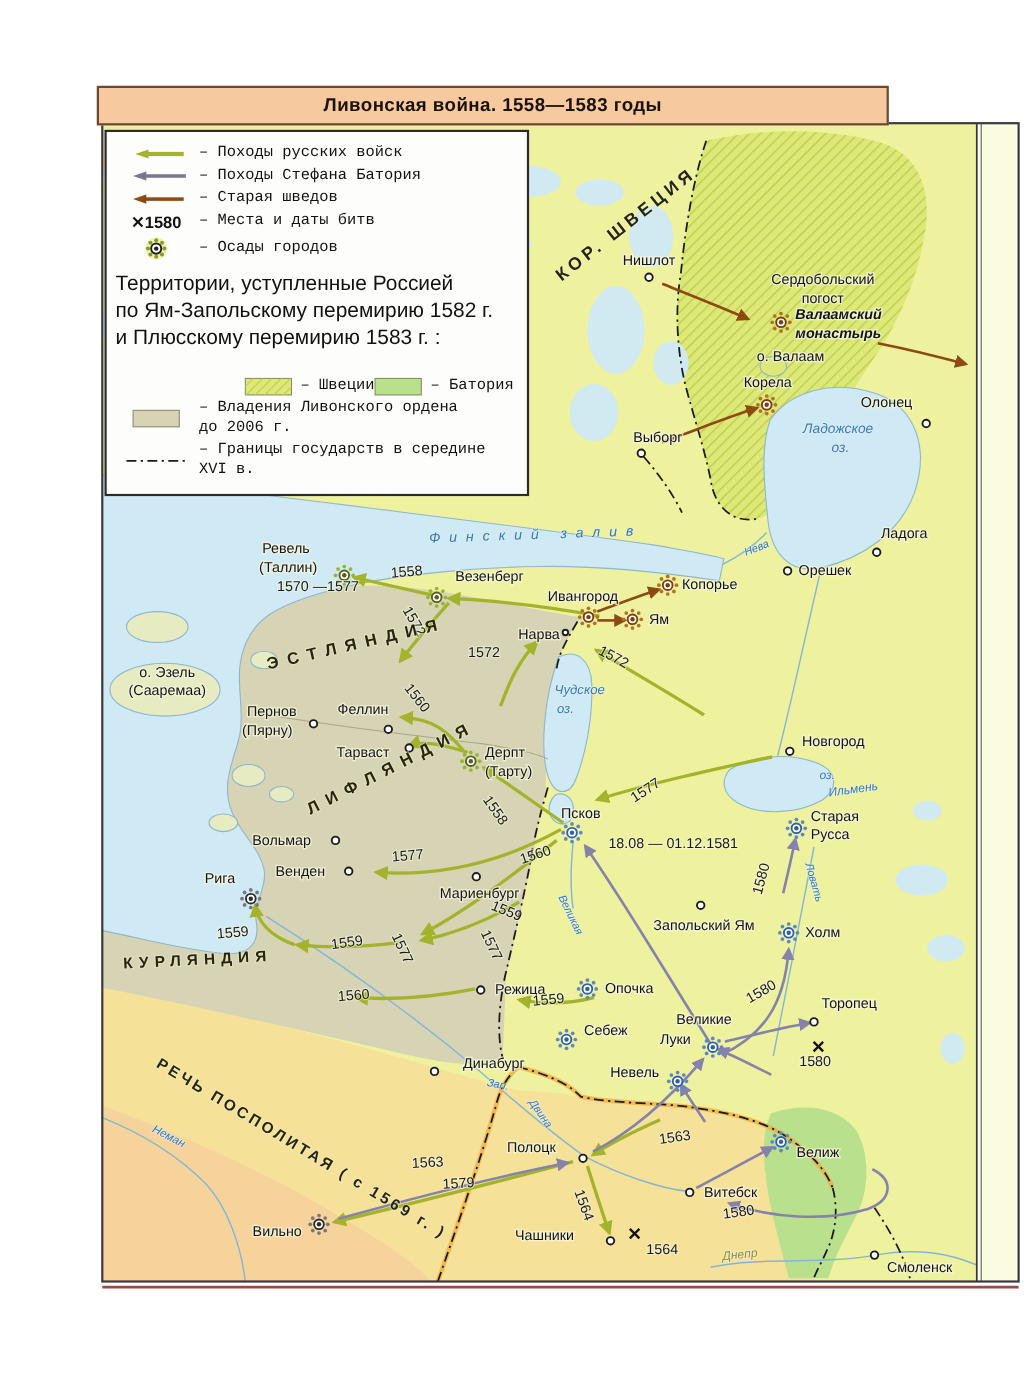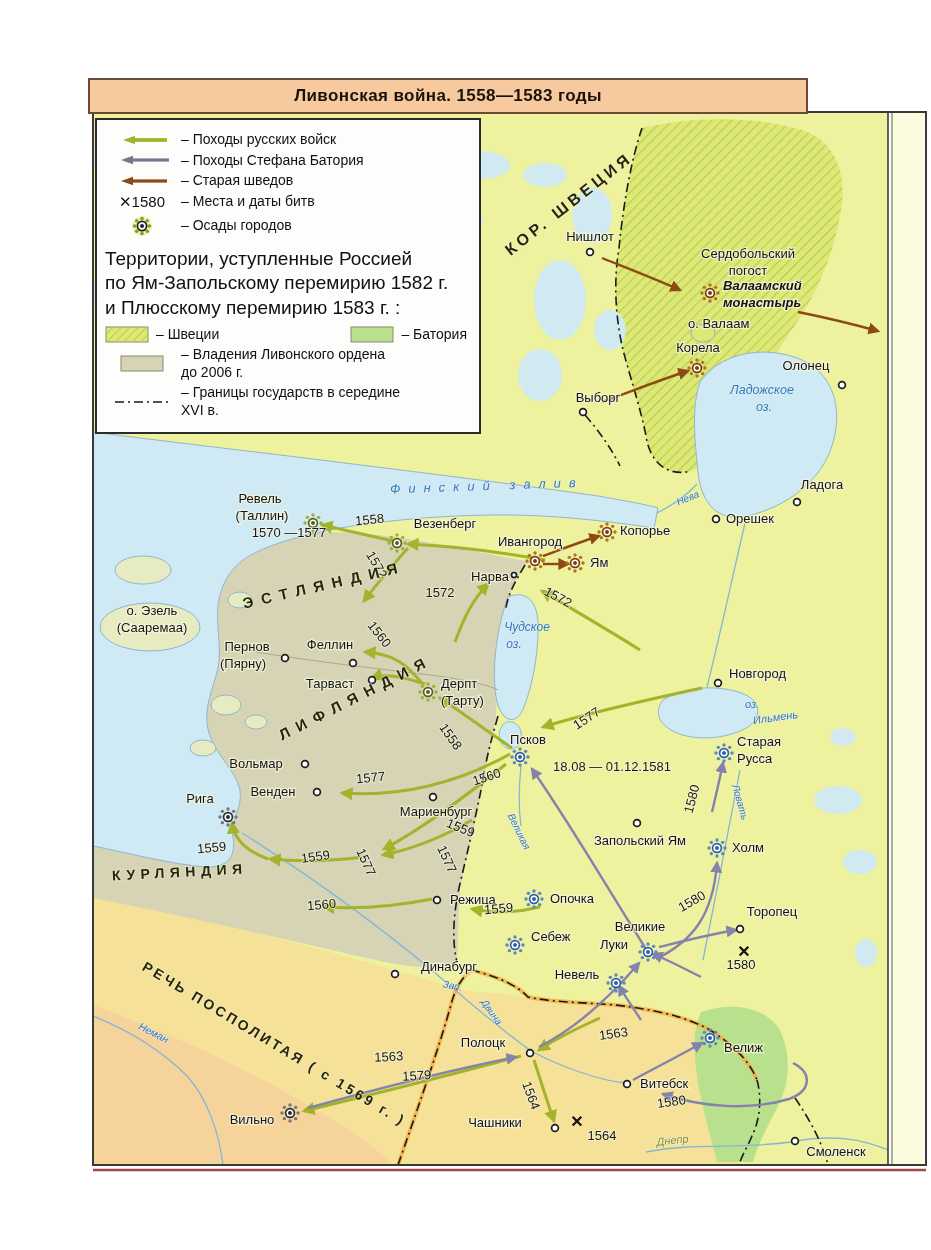--- a/index.html
+++ b/index.html
@@ -12,25 +12,25 @@
   .wlabel{font-style:italic;paint-order:stroke;stroke:#eaf4f8;stroke-width:1.6px;stroke-opacity:.5;}
   .rlabel{font-weight:bold;fill:#26260f;paint-order:stroke;stroke:#f2f2cf;stroke-width:2px;stroke-opacity:.45;}
   .titlebar{position:absolute;left:88px;top:78px;width:716px;height:32px;z-index:4;
             background:var(--title-bar,#f6c99e);border:2px solid #6a4a34;
             display:flex;align-items:center;justify-content:center;
             font-weight:bold;font-size:17px;color:#1a120a;letter-spacing:.4px;text-align:center;}
   .legend{position:absolute;left:95px;top:118px;width:370px;z-index:4;background:#fdfdfb;
           border:2px solid #2b2b2b;padding:8px 6px 10px 6px;color:#111;}
   .lrow{display:flex;align-items:center;margin:3px 0;}
   .licon{width:78px;flex:none;display:flex;justify-content:center;align-items:center;}
-  .llabel{font-size:14px;line-height:1.25;}
-  .battle-sample{font-weight:normal;font-size:15px;}
+  .llabel{font-size:14px;line-height:1.25;font-family:Liberation Mono, monospace;}
+  .battle-sample{font-weight:bold;font-size:15px;}
   .lhead{text-align:left;font-size:19px;line-height:1.3;margin:9px 2px 5px 2px;white-space:pre-line;}
   .swpair{display:flex;align-items:center;}
-  .swrow{display:flex;align-items:center;justify-content:space-between;margin:5px 6px 2px 2px;}
+  .swrow{display:flex;align-items:center;justify-content:flex-end;margin:22px 6px 2px 2px;}
   .llabel.multiline{white-space:pre-line;}
 </style>
 </head>
 <body>
 
 <div class="page">
   <svg id="map-svg" width="931" height="1250" viewBox="0 0 931 1250">
       <defs>
         <pattern id="hatch" width="7" height="7" patternUnits="userSpaceOnUse" patternTransform="rotate(45)">
           <line x1="0" y1="0" x2="0" y2="7" stroke="#b9cf49" stroke-width="2.4"></line>

